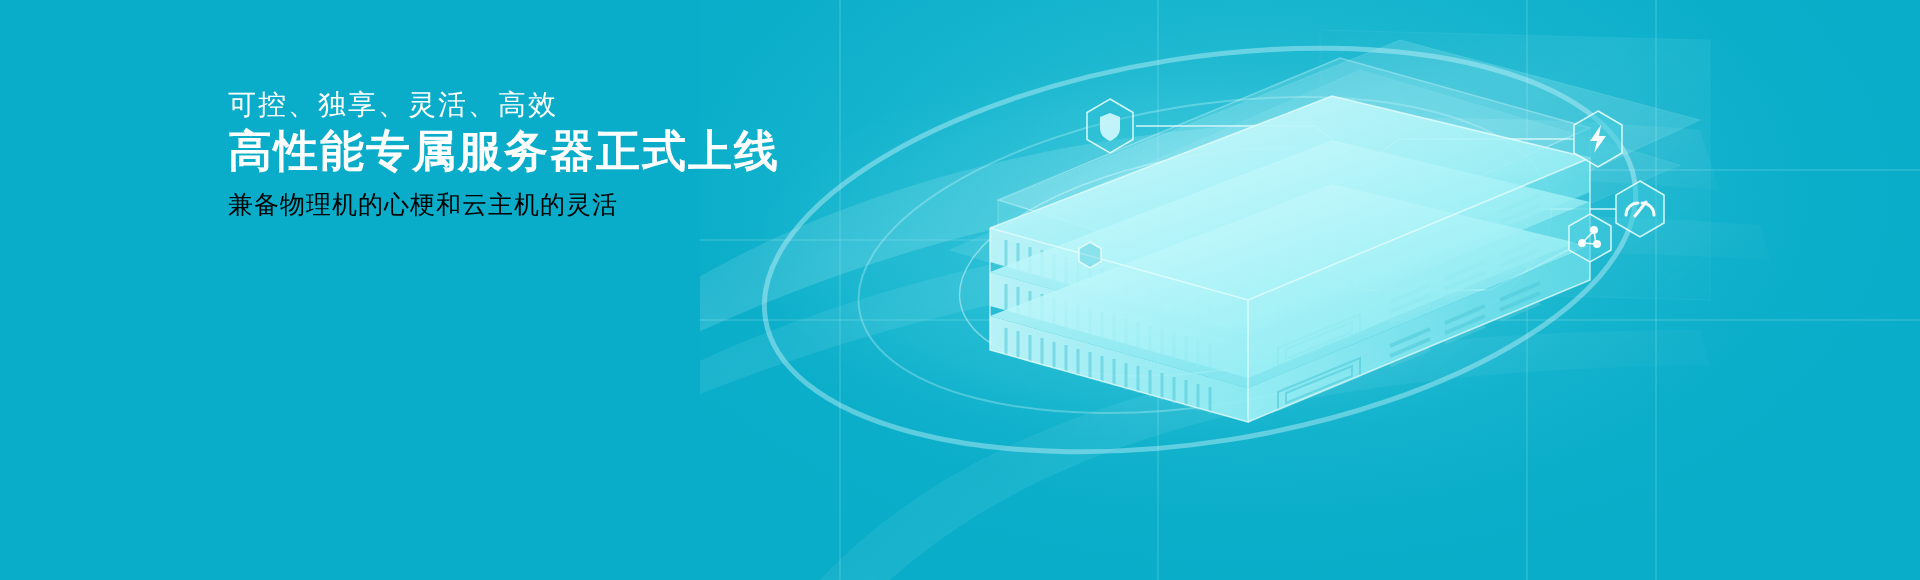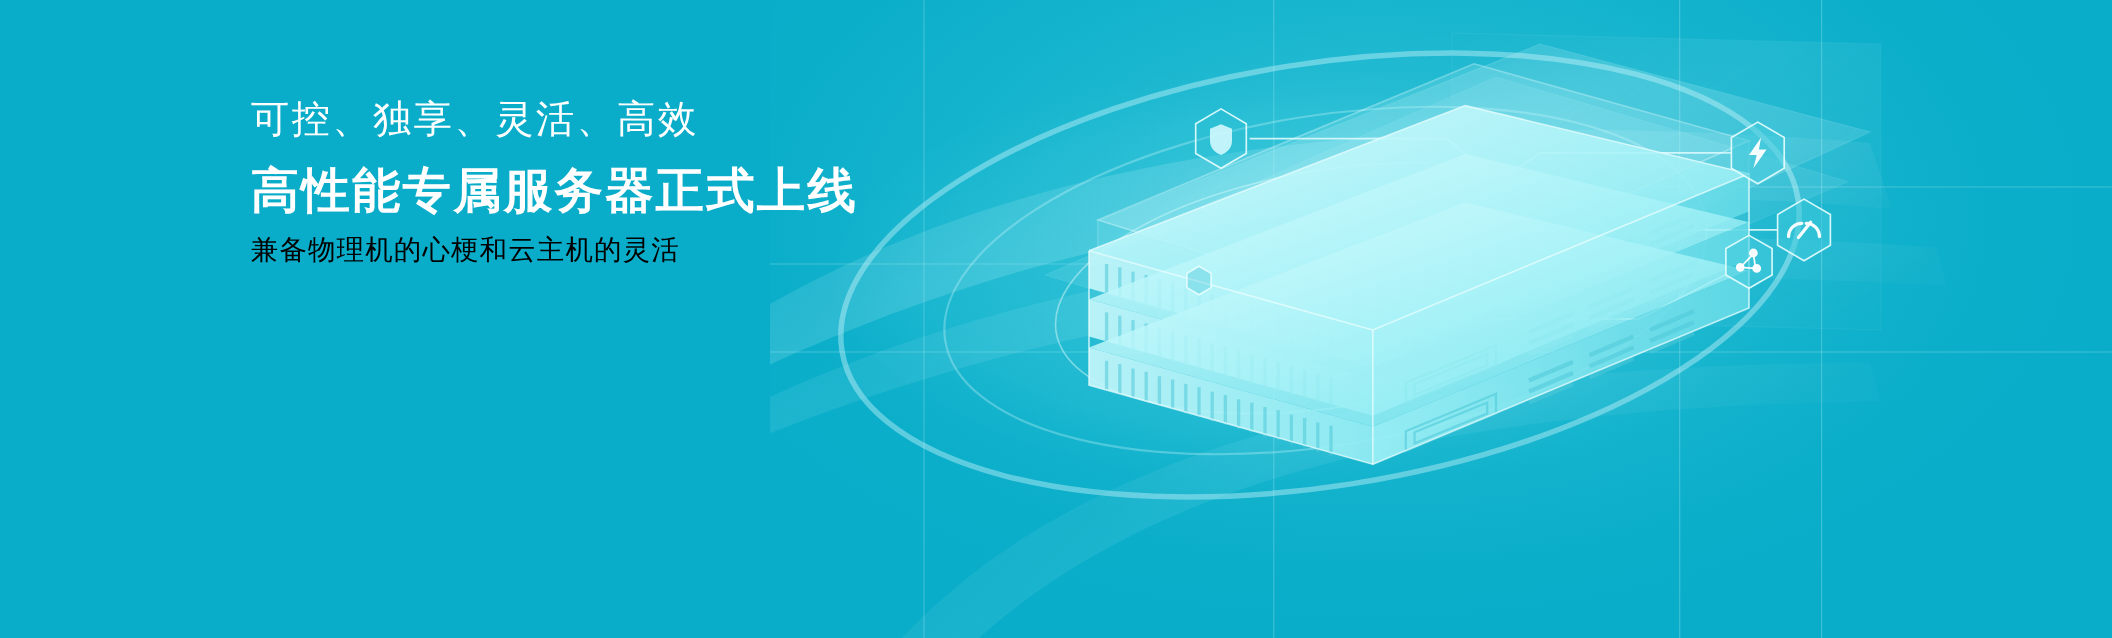--- a/index.html
+++ b/index.html
@@ -32,34 +32,34 @@
     pointer-events: none;
   }
   .copy {
     position: absolute;
     left: 228px;
     top: 88px;
     width: 760px;
     color: #ffffff;
   }
   .copy-line1 {
-    font-size: 35px;
+    font-size: 28px;
     line-height: 1.18;
     letter-spacing: 2px;
     font-weight: 400;
     color: #ffffff;
     white-space: nowrap;
   }
   .copy-line2 {
     font-size: 44px;
     line-height: 1.22;
     letter-spacing: 2px;
     font-weight: 700;
     color: #ffffff;
-    margin-top: 18px;
+    margin-top: 3px;
     white-space: nowrap;
   }
   .copy-line3 {
     font-size: 25px;
     line-height: 1.3;
     letter-spacing: 1px;
     font-weight: 400;
     color: #000000;
     margin-top: 10px;
     white-space: nowrap;

